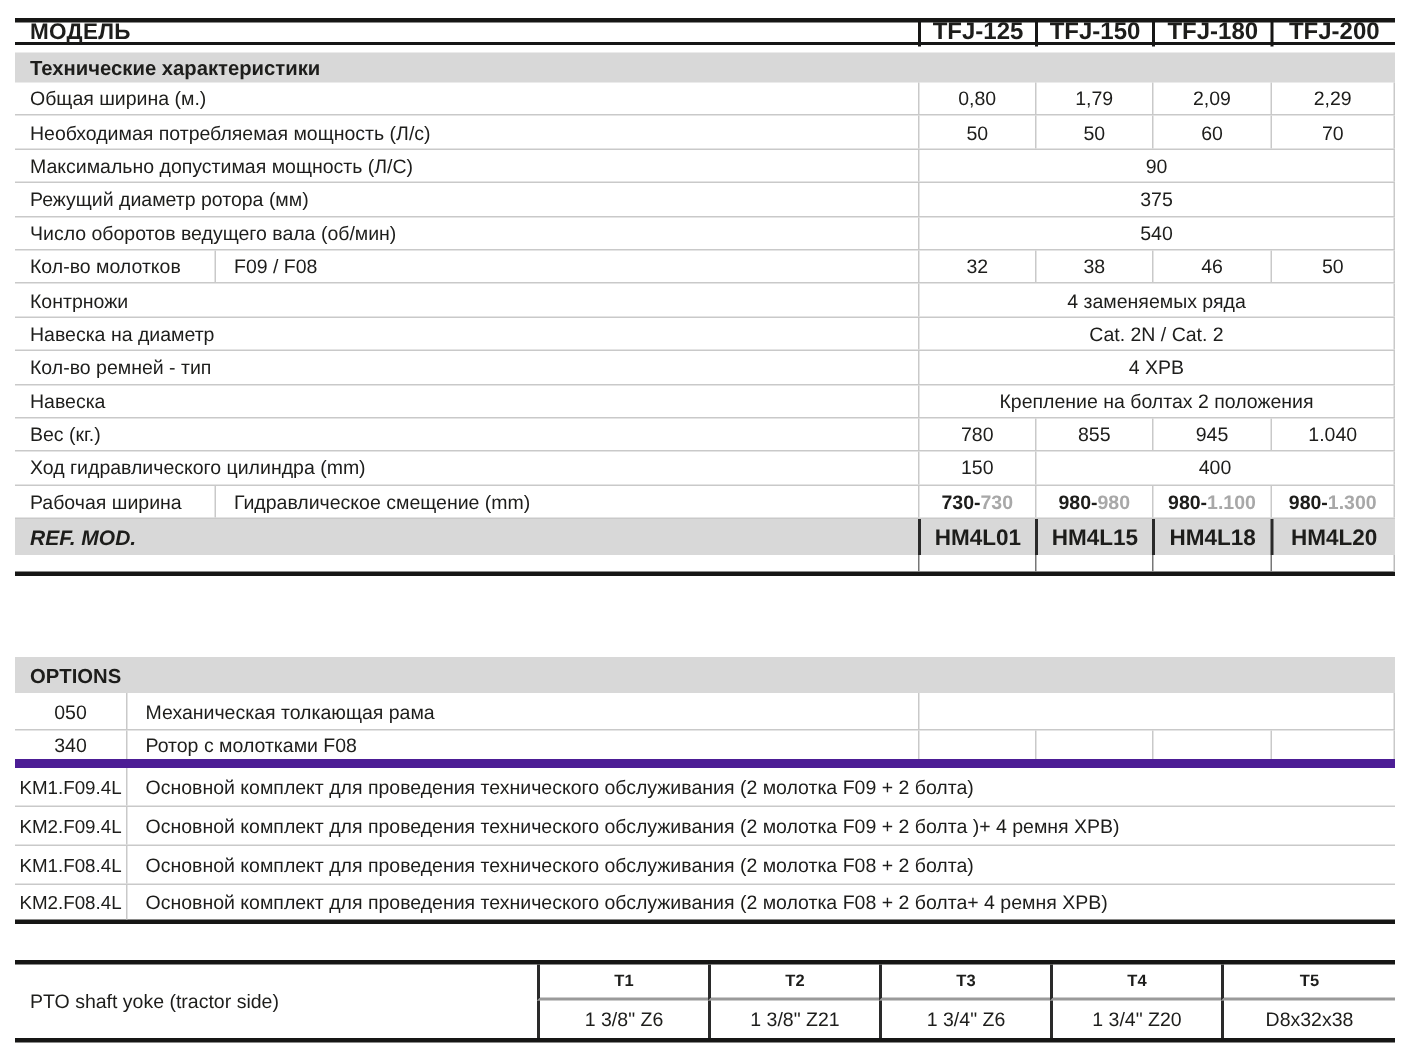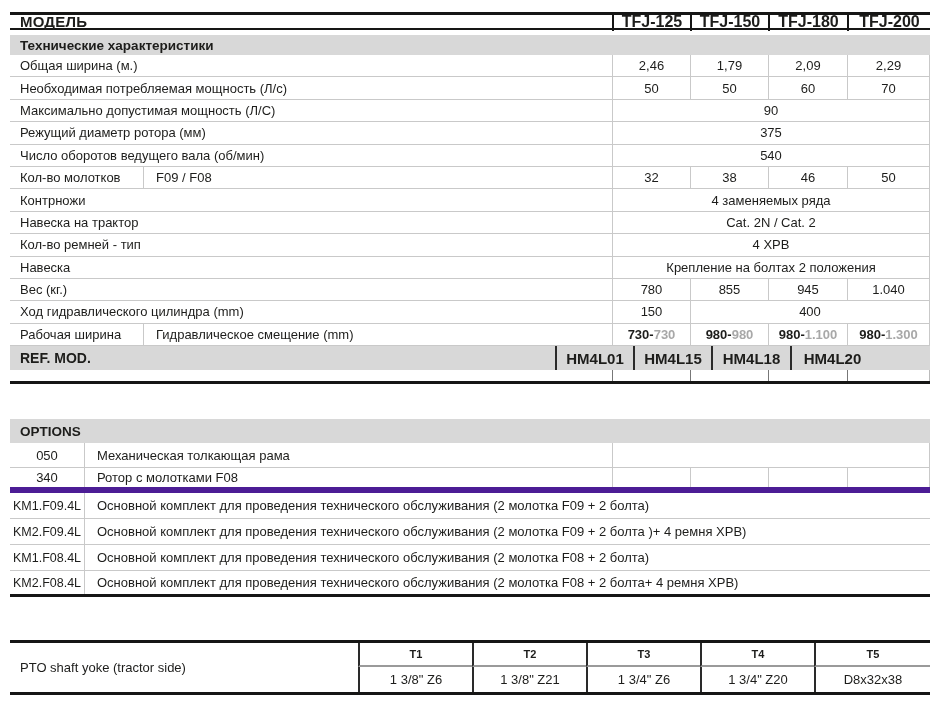--- a/index.html
+++ b/index.html
@@ -36,32 +36,32 @@
   .v { width: 78px; display: flex; align-items: center; justify-content: center; border-left: 1px solid #c9c9c9; }
   .v.c3 { width: 79px; } .v.c4 { width: 83px; border-right: 1px solid #c9c9c9; }
   .vspan { width: 318px; display: flex; align-items: center; justify-content: center;
     border-left: 1px solid #c9c9c9; border-right: 1px solid #c9c9c9; }
   .vspan3 { width: 240px; display: flex; align-items: center; justify-content: center;
     border-left: 1px solid #c9c9c9; border-right: 1px solid #c9c9c9; }
   .rng { font-weight: bold; }
   .rng .g { color: #a8a8a8; }
 
   .ref-row { display: flex; height: 24px; background: #d8d8d8; align-items: stretch; }
-  .ref-lab { width: 545px; display: flex; align-items: center; padding-left: 10px;
-    font-weight: bold; font-size: 14px; }
+  .ref-lab { width: 602px; display: flex; align-items: center; padding-left: 10px;
+    font-weight: bold; font-size: 14px; font-style: italic; }
   .ref-v { width: 78px; display: flex; align-items: center; justify-content: center;
     font-weight: bold; font-size: 15px; border-left: 2px solid #2a2a2a; }
   .ref-v.c3 { width: 79px; } .ref-v.c4 { width: 83px; }
   .ref-ext { display: flex; height: 14px; border-bottom: 3px solid #161615; }
   .ref-ext .sp { width: 602px; }
   .ref-ext .e { width: 78px; border-left: 1px solid #777; }
   .ref-ext .e.c3 { width: 79px; } .ref-ext .e.c4 { width: 83px; border-right: 1px solid #bbb; }
 
   
-  .options { position: absolute; left: 10px; top: 419px; width: 920px; text-align: center; }
+  .options { position: absolute; left: 10px; top: 438px; width: 920px; text-align: center; }
   .band2 { height: 24px; background: #d8d8d8; display: flex; align-items: center;
     padding-left: 10px; font-weight: bold; font-size: 13.5px; }
   .opt-r { display: flex; height: 25px; border-bottom: 1px solid #c9c9c9; font-size: 13px; align-items: stretch; }
   .opt-r.last { border-bottom: 6px solid #4c1d95; }
   .o-code { width: 75px; display: flex; align-items: center; justify-content: center;
     border-right: 1px solid #c9c9c9; }
   .o-desc { width: 527px; display: flex; align-items: center; padding-left: 12px; }
   .o-merged { width: 318px; border-left: 1px solid #c9c9c9; border-right: 1px solid #c9c9c9; }
   .o-cell { width: 78px; border-left: 1px solid #c9c9c9; }
   .o-cell.c3 { width: 79px; } .o-cell.c4 { width: 83px; border-right: 1px solid #c9c9c9; }
@@ -100,21 +100,21 @@
       <div class="hdr-model m4">TFJ-200</div>
     </div>
 
     <div class="gap5"></div>
 
     <div class="band">Технические характеристики</div>
 
 
     <div class="r">
       <div class="lab">Общая ширина (м.)</div>
-      <div class="v">2,46</div>
+      <div class="v">0,80</div>
       <div class="v">1,79</div>
       <div class="v c3">2,09</div>
       <div class="v c4">2,29</div>
     </div>
 
     <div class="r">
       <div class="lab">Необходимая потребляемая мощность (Л/с)</div>
       <div class="v">50</div>
       <div class="v">50</div>
       <div class="v c3">60</div>
@@ -144,21 +144,21 @@
       <div class="v c3">46</div>
       <div class="v c4">50</div>
     </div>
 
     <div class="r">
       <div class="lab">Контрножи</div>
       <div class="vspan">4 заменяемых ряда</div>
     </div>
 
     <div class="r">
-      <div class="lab">Навеска на трактор</div>
+      <div class="lab">Навеска на диаметр</div>
       <div class="vspan">Cat. 2N / Cat. 2</div>
     </div>
 
     <div class="r">
       <div class="lab">Кол-во ремней - тип</div>
       <div class="vspan">4 XPB</div>
     </div>
 
     <div class="r">
       <div class="lab">Навеска</div>

